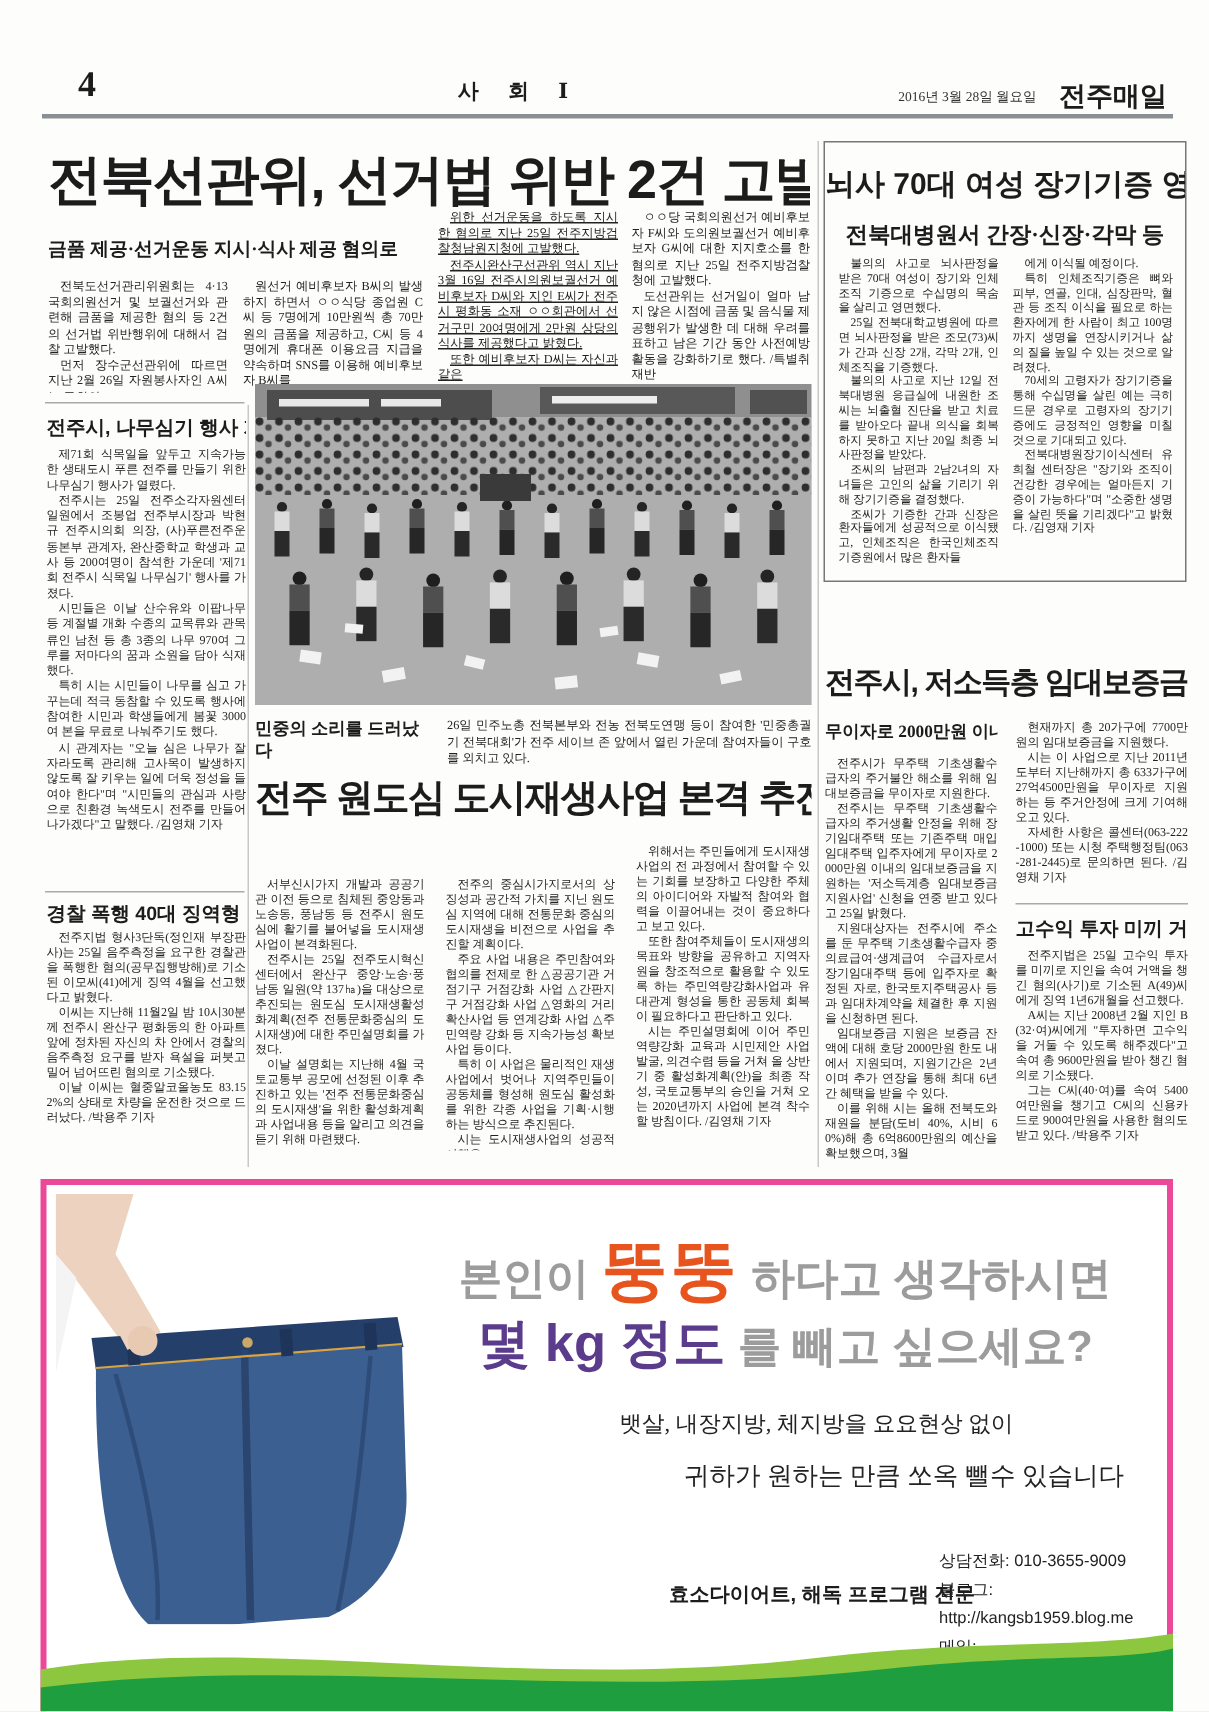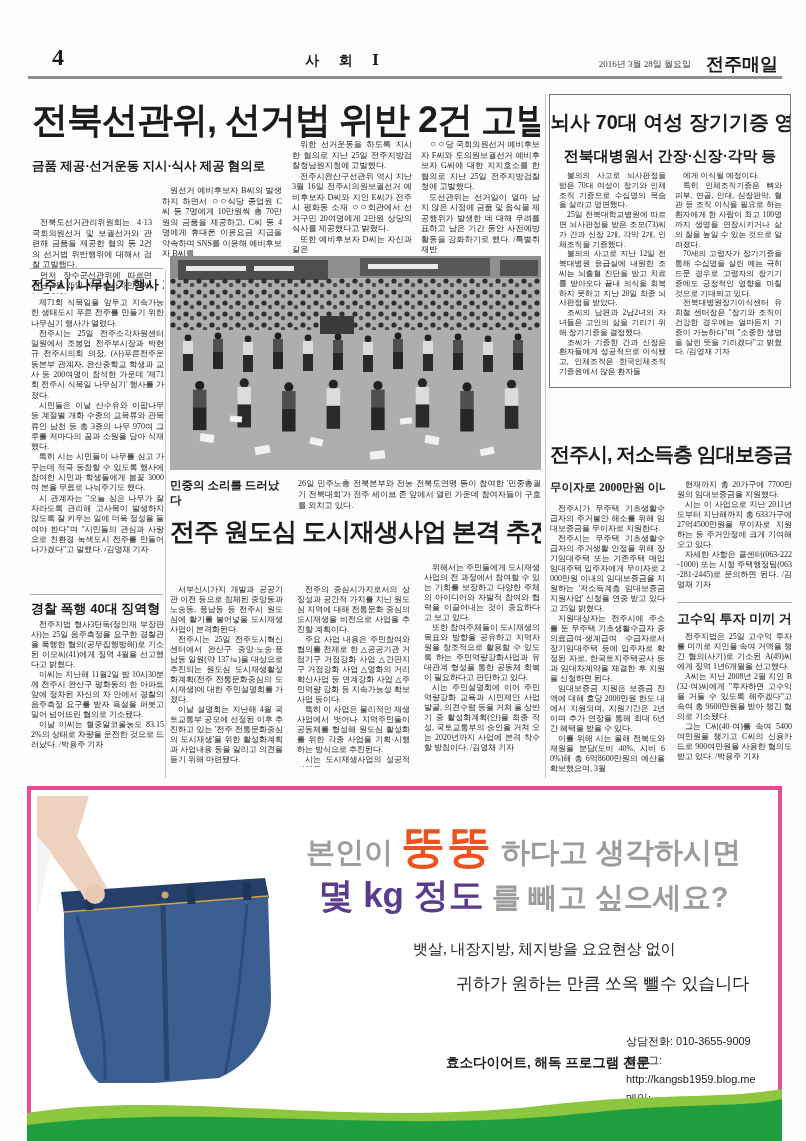--- a/index.html
+++ b/index.html
@@ -69,28 +69,28 @@
 <div class="page">
 
   <div class="abs page-num">4</div>
   <div class="abs section-name">사 회 Ⅰ</div>
   <div class="abs date-line">2016년 3월 28일 월요일</div>
   <div class="abs paper-name">전주매일</div>
   <div class="abs head-rule"></div>
 
   <div class="abs lead-headline">전북선관위, 선거법 위반 2건 고발</div>
   <div class="abs lead-subhead">금품 제공·선거운동 지시·식사 제공 혐의로</div>
-  <div class="abs bodycol" style="left:32px; top:186px; width:120px; height:76px;margin-top:32px;">
+  <div class="abs bodycol" style="left:32px; top:186px; width:120px; height:76px;">
       <p>전북도선거관리위원회는 4·13 국회의원선거 및 보궐선거와 관련해 금품을 제공한 혐의 등 2건의 선거법 위반행위에 대해서 검찰 고발했다.</p>
       <p>먼저 장수군선관위에 따르면 지난 2월 26일 자원봉사자인 A씨는 국회의</p>
     </div>
   <div class="abs bodycol" style="left:162px; top:186px; width:120px; height:76px;">
       <p>원선거 예비후보자 B씨의 발생하지 하면서 ㅇㅇ식당 종업원 C씨 등 7명에게 10만원씩 총 70만원의 금품을 제공하고, C씨 등 4명에게 휴대폰 이용요금 지급을 약속하며 SNS를 이용해 예비후보자 B씨를</p>
     </div>
-  <div class="abs bodycol" style="left:292px; top:140px; width:120px; height:122px;">
+  <div class="abs bodycol" style="left:292px; top:140px; width:120px; height:122px;text-decoration:underline;">
       <p>위한 선거운동을 하도록 지시한 혐의로 지난 25일 전주지방검찰청남원지청에 고발했다.</p>
       <p>전주시완산구선관위 역시 지난 3월 16일 전주시의원보궐선거 예비후보자 D씨와 지인 E씨가 전주시 평화동 소재 ㅇㅇ회관에서 선거구민 20여명에게 2만원 상당의 식사를 제공했다고 밝혔다.</p>
       <p>또한 예비후보자 D씨는 자신과 같은</p>
     </div>
   <div class="abs bodycol" style="left:421px; top:140px; width:119px; height:122px;">
       <p>ㅇㅇ당 국회의원선거 예비후보자 F씨와 도의원보궐선거 예비후보자 G씨에 대한 지지호소를 한 혐의로 지난 25일 전주지방검찰청에 고발했다.</p>
       <p>도선관위는 선거일이 얼마 남지 않은 시점에 금품 및 음식물 제공행위가 발생한 데 대해 우려를 표하고 남은 기간 동안 사전예방 활동을 강화하기로 했다. /특별취재반</p>
     </div>
 
   <div class="abs vrule" style="left:165px; top:270px; height:508px;"></div>

